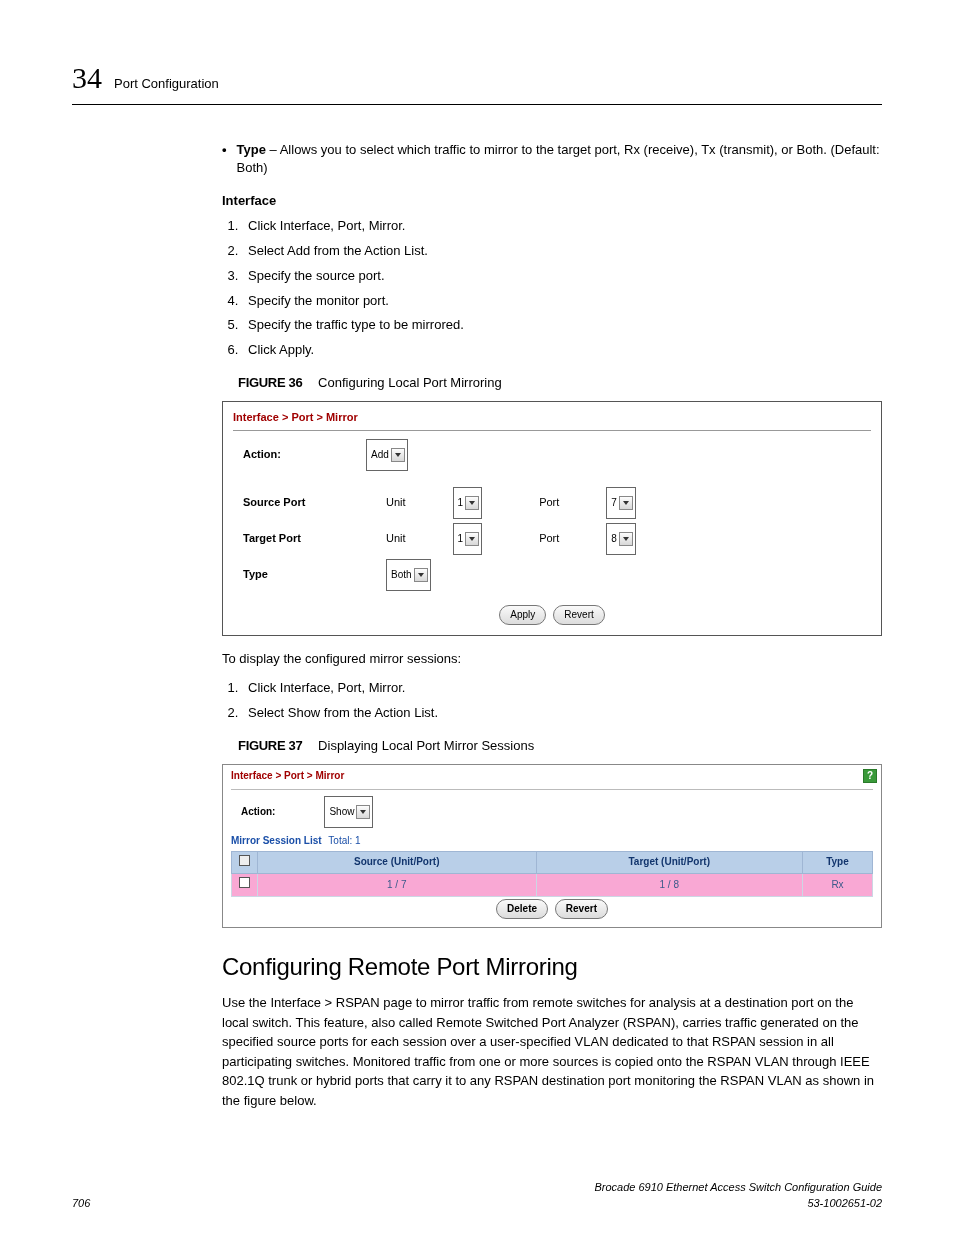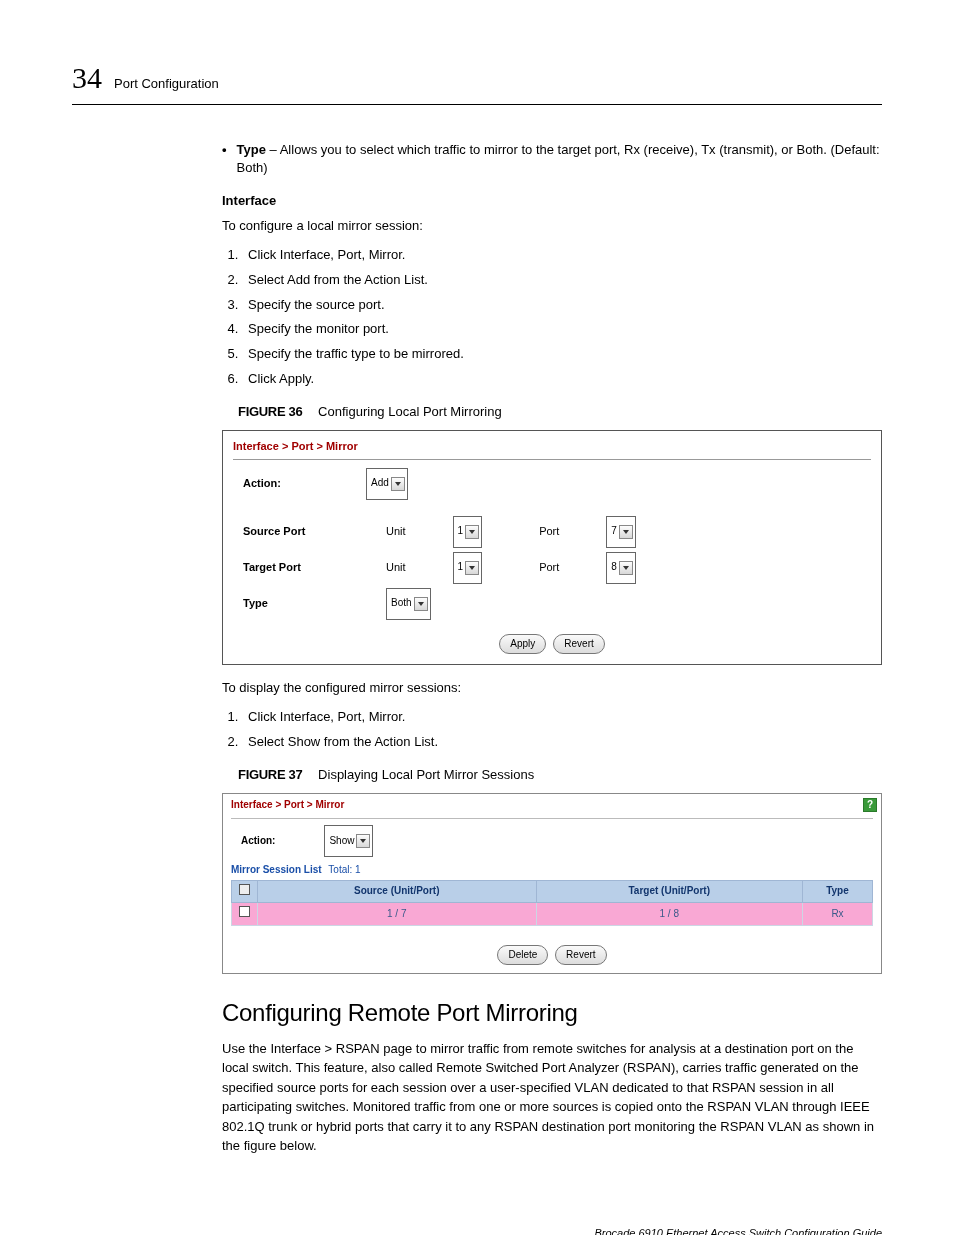--- a/index.html
+++ b/index.html
@@ -112,21 +112,21 @@
     padding:3px 4px;
     text-align:center;
     color:#3a5a8a;
     background:#f9a8d4;
   }
   .chkcell { width:26px; }
   .chk {
     display:inline-block; width:11px; height:11px;
     border:1px solid #555; background:#fff;
   }
-  .btnrow2 { text-align:center; margin-top:19px; }
+  .btnrow2 { text-align:center; margin-top:2px;font-weight:bold; }
 
   h2.section {
     font-family: "Arial Narrow", Arial, sans-serif;
     font-weight:400;
     font-size:24px;
     letter-spacing:-0.3px;
     margin:18px 0 8px 0;
   }
 
   .footer {
@@ -151,21 +151,20 @@
 <div class="content">
 
   <div class="bullet-row">
     <span class="bullet-dot">•</span>
     <span>
       <span class="bold">Type</span><span> – Allows you to select which traffic to mirror to the target port, Rx (receive), Tx (transmit), or Both. (Default: Both)</span>
     </span>
   </div>
 
   <div class="subhead">Interface</div>
-  <div class="para">To configure a local mirror session:</div>
 
   <ol class="steps">
     <li>Click Interface, Port, Mirror.</li>
     <li>Select Add from the Action List.</li>
     <li>Specify the source port.</li>
     <li>Specify the monitor port.</li>
     <li>Specify the traffic type to be mirrored.</li>
     <li>Click Apply.</li>
   </ol>
 

